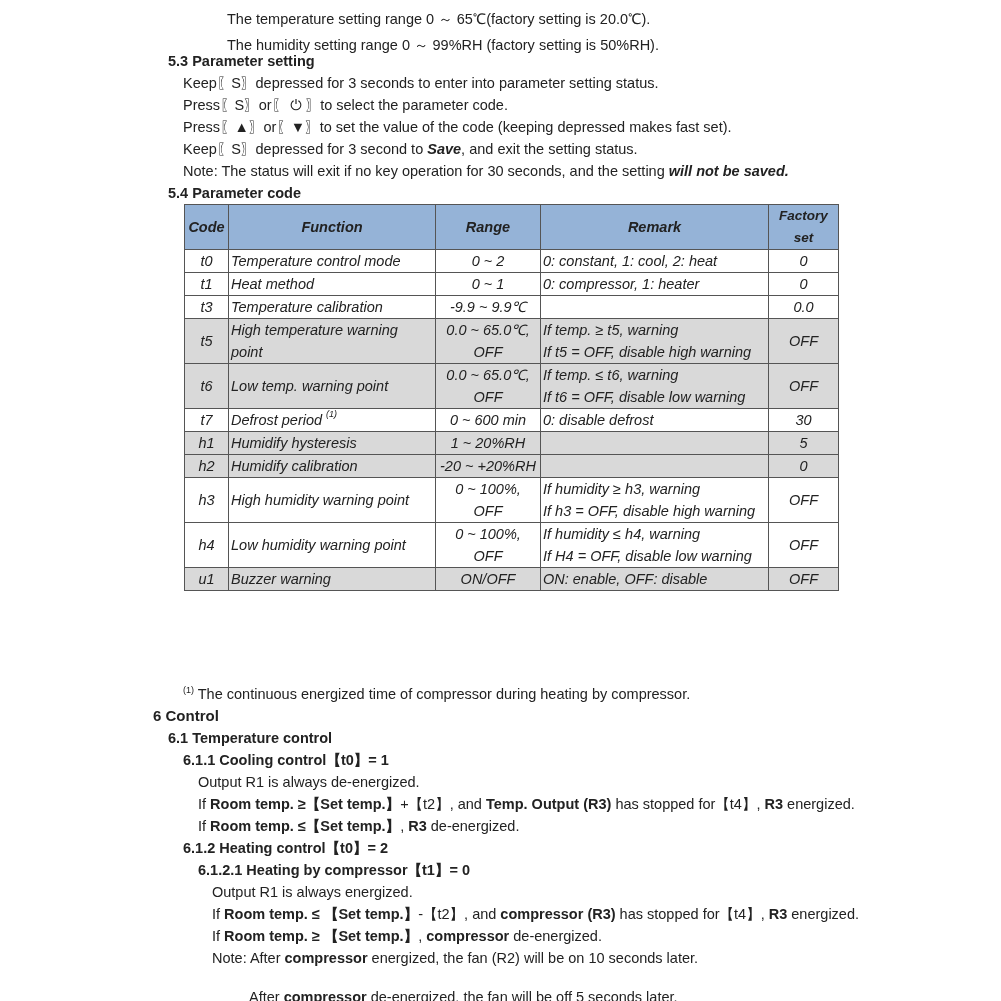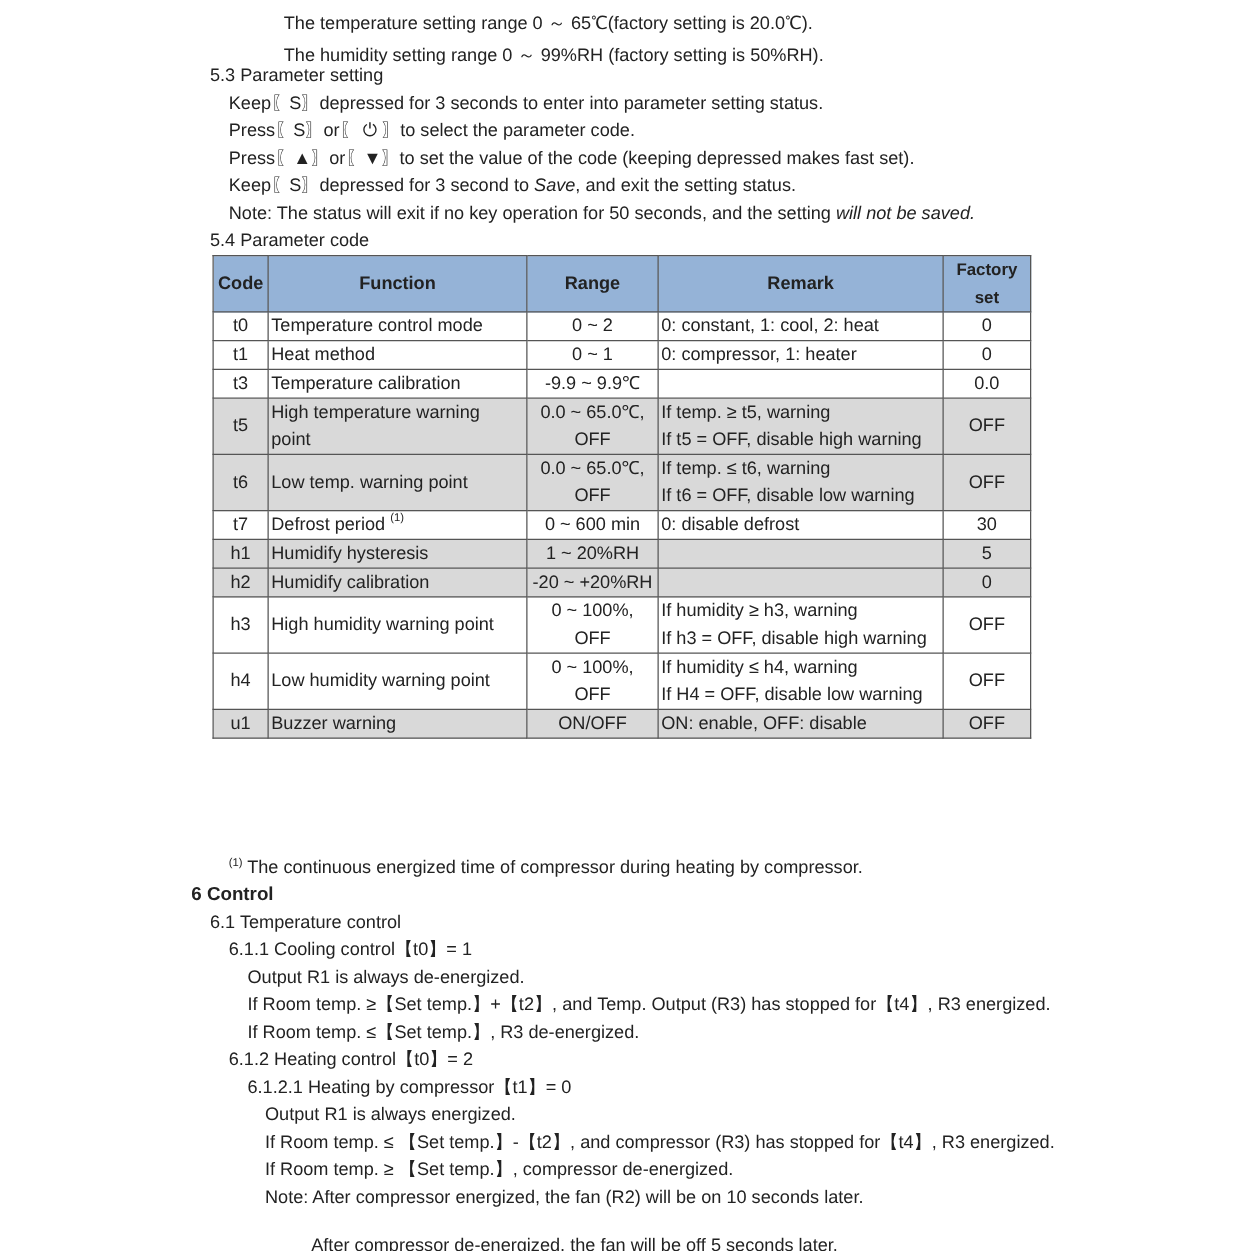--- a/index.html
+++ b/index.html
@@ -1,44 +1,44 @@
 <!DOCTYPE html>
 <html><head>
 <meta charset="utf-8">
 <style>
   html, body { margin:0; padding:0; background:#ffffff; }
   body { width:1001px; height:1001px; position:relative; overflow:hidden;
          font-family:"Liberation Sans", sans-serif; color:#222; font-size:14.5px; }
   .line { position:absolute; white-space:nowrap; line-height:18px; }
-  .h { font-weight:normal; }
+  .h { font-weight:bold; }
   .h6 { font-size:15px; font-weight:bold; }
-  b { font-weight:normal; }
-  table { position:absolute; left:170px; top:204px; border-collapse:collapse;
-          font-size:14.5px; }
+  b { font-weight:bold; }
+  table { position:absolute; left:184px; top:204px; border-collapse:collapse;
+          font-size:14.5px;font-style:italic; }
   td, th { border:1.5px solid #555; padding:0 2px; line-height:22px; height:22px; }
   th { background:#95b3d7; font-weight:bold; text-align:center; }
   th.fs { font-size:13.5px; }
   tr.shade td { background:#d9d9d9; }
   td.c { text-align:center; }
   td.l { text-align:left; }
   sup { font-size:9px; vertical-align:top; line-height:10px; }
   .ml { line-height:22px; }
 </style>
 </head>
 <body>
 
 <div class="line" style="left:227px;top:10px">The temperature setting range 0 ～ 65℃(factory setting is 20.0℃).</div>
 <div class="line" style="left:227px;top:36px">The humidity setting range 0 ～ 99%RH (factory setting is 50%RH).</div>
 
 <div class="line h" style="left:168px;top:52px">5.3 Parameter setting</div>
 <div class="line" style="left:183px;top:74px">Keep〖S〗depressed for 3 seconds to enter into parameter setting status.</div>
 <div class="line" style="left:183px;top:96px">Press〖S〗or〖 ⏻ 〗to select the parameter code.</div>
 <div class="line" style="left:183px;top:118px">Press〖▲〗or〖▼〗to set the value of the code (keeping depressed makes fast set).</div>
 <div class="line" style="left:183px;top:140px"><span>Keep〖S〗depressed for 3 second to </span><b><i>Save</i></b><span>, and exit the setting status.</span></div>
-<div class="line" style="left:183px;top:162px"><span>Note: The status will exit if no key operation for 50 seconds, and the setting </span><b><i>will not be saved.</i></b></div>
+<div class="line" style="left:183px;top:162px"><span>Note: The status will exit if no key operation for 30 seconds, and the setting </span><b><i>will not be saved.</i></b></div>
 
 <div class="line h" style="left:168px;top:184px">5.4 Parameter code</div>
 
 <table>
   <colgroup>
       <col style="width:44px">
       <col style="width:207px">
       <col style="width:105px">
       <col style="width:228px">
       <col style="width:70px">

